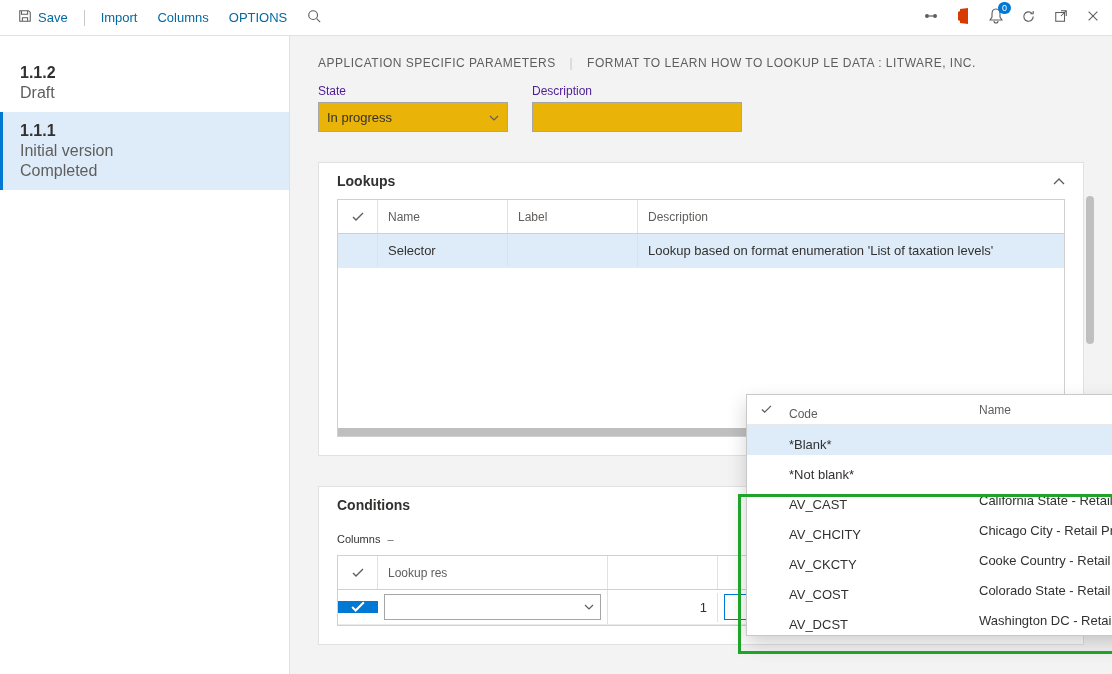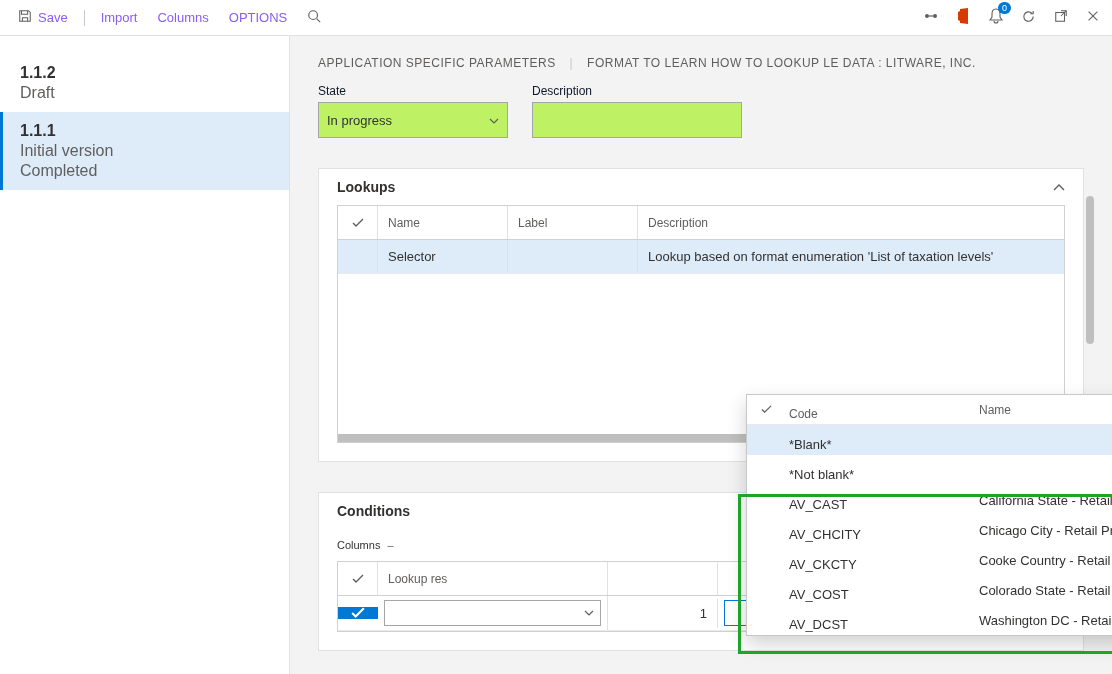--- a/index.html
+++ b/index.html
@@ -37,21 +37,21 @@
       align-items: center;
       gap: 18px;
       padding-right: 2px;
     }
     .toolbar-btn {
       display: flex;
       align-items: center;
       gap: 6px;
       padding: 4px 8px;
       font-size: 13px;
-      color: #8b5cf6;
+      color: #0369a1;
       cursor: pointer;
     }
     .toolbar-sep {
       width: 1px;
       height: 16px;
       background: #c8c8c8;
       margin: 0 4px;
     }
     .toolbar-icon {
       font-size: 14px;
@@ -116,27 +116,27 @@
       color: #c8c8c8;
     }
     .form-row {
       display: flex;
       gap: 24px;
       margin-top: 14px;
     }
     .form-field label {
       display: block;
       font-size: 12px;
-      color: #0f172a;
+      color: #4c1d95;
       margin-bottom: 4px;
     }
     .select, .text-input {
-      height: 36px;
+      height: 30px;
       border: 1px solid #a6a6a6;
-      background: #bef264;
+      background: #eab308;
       padding: 0 8px;
       font-size: 13px;
       display: flex;
       align-items: center;
       justify-content: space-between;
     }
     .select { width: 190px; cursor: pointer; }
     .text-input { width: 210px; }
     .chevron-down {
       font-size: 10px;

